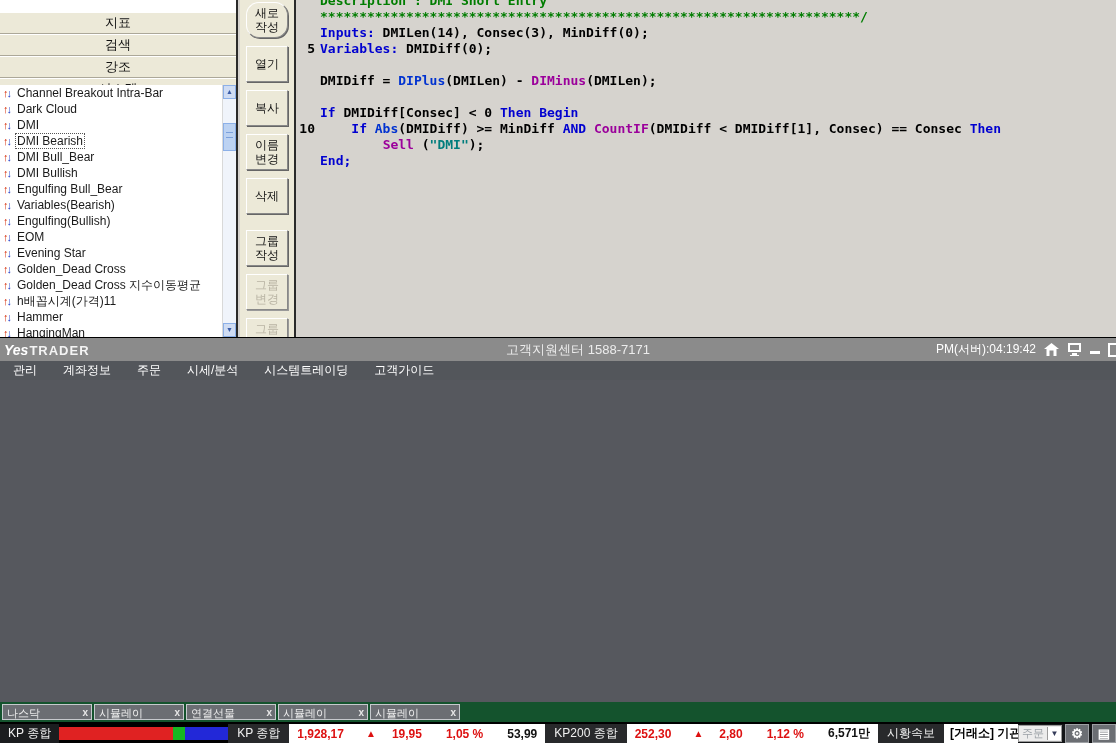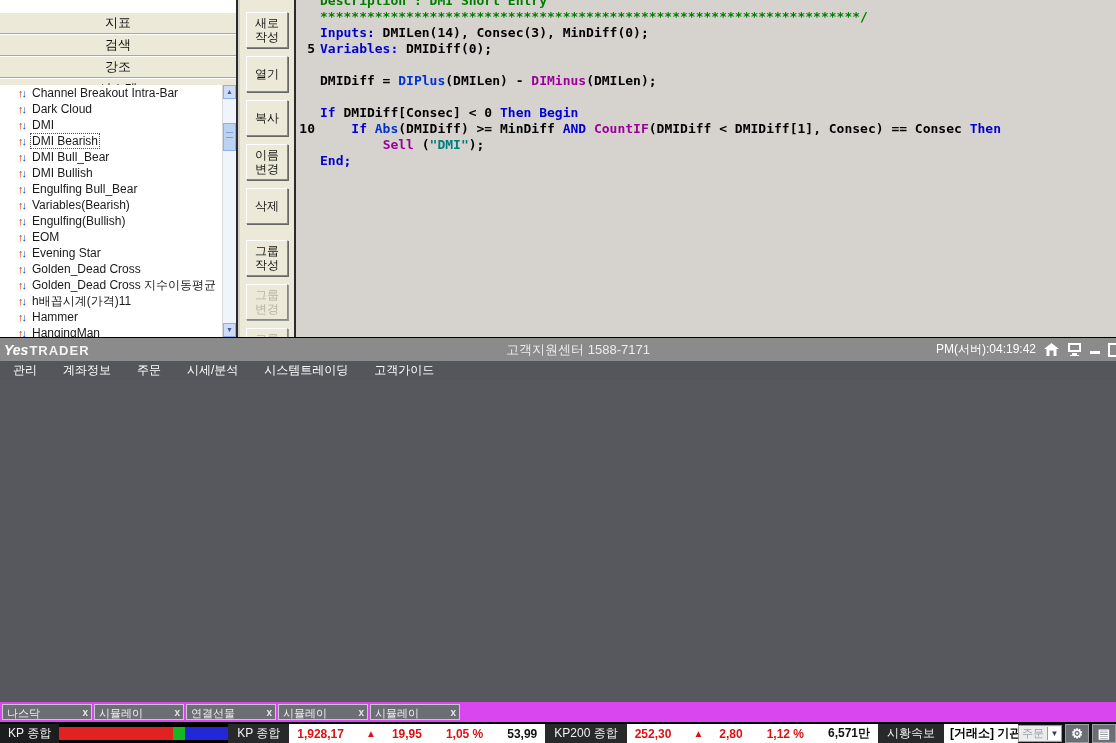--- a/index.html
+++ b/index.html
@@ -6,38 +6,38 @@
   .app{position:relative;width:1116px;height:743px;overflow:hidden;
        font-family:"Liberation Sans",sans-serif;background:#56585e;}
 
   
   .editor-window{position:absolute;left:0;top:0;width:1116px;height:337px;background:#d6d3ce;border-bottom:1px solid #000;}
   .left-panel{position:absolute;left:0;top:0;width:238px;height:337px;background:#fff;border-right:2px solid #2a2a2a;box-sizing:border-box;}
   .panel-headers{position:absolute;left:0;top:12px;width:100%;}
   .panel-header{height:20px;line-height:20px;text-align:center;background:#ece9d8;color:#111;
                 font-size:13px;border-top:1px solid #fff;border-bottom:1px solid #aca899;cursor:pointer;}
   .sys-list{position:absolute;left:0;top:85px;right:13px;bottom:0;overflow:hidden;background:#fff;}
-  .sys-item{height:16px;line-height:16px;font-size:12px;color:#1a1a1a;white-space:nowrap;padding-left:18px;cursor:pointer;}
+  .sys-item{height:16px;line-height:16px;font-size:12px;color:#1a1a1a;white-space:nowrap;padding-left:3px;cursor:pointer;}
   .sys-item .arr{font-weight:bold;font-size:11px;letter-spacing:-2px;margin-right:5px;}
   .arr .up{color:#d42600;} .arr .dn{color:#2a44cc;}
   .sys-item .lbl{padding:0 1px;border:1px dotted transparent;}
   .sys-item.selected .lbl{border:1px dotted #555;}
   .list-scrollbar{position:absolute;right:0;top:85px;width:13px;bottom:0;background:#f0f4fb;border-left:1px solid #d9d9d9;}
   .sb-btn{width:13px;height:14px;background:#cfdcf3;border:1px solid #8cb0e8;box-sizing:border-box;
           color:#3a5ca8;font-size:7px;line-height:12px;text-align:center;cursor:pointer;}
   .sb-btn.down{position:absolute;bottom:0;}
   .sb-thumb{position:absolute;top:38px;left:0;width:13px;height:28px;background:#bcd2f2;border:1px solid #8cb0e8;box-sizing:border-box;cursor:grab;}
   .sb-thumb:after{content:"";display:block;margin:8px 2px;border-top:1px solid #7ba0dc;border-bottom:1px solid #7ba0dc;height:4px;}
 
   .btn-col{position:absolute;left:240px;top:0;width:56px;height:337px;background:#ece9d8;border-right:2px solid #2a2a2a;box-sizing:border-box;overflow:hidden;}
   .act-btn{width:40px;margin:8px auto 0 auto;min-height:34px;background:#ece9d8;color:#111;
            border:1px solid #888;border-top-color:#fff;border-left-color:#fff;box-shadow:1px 1px 0 #666;
            font-size:12px;text-align:center;display:flex;align-items:center;justify-content:center;
            line-height:14px;white-space:pre-line;cursor:pointer;}
-  .act-btn.first{margin-top:12px;}
+  .act-btn.first{margin-top:2px;border-radius:13px;}
   .act-btn.gap{margin-top:16px;}
   .act-btn.disabled{color:#b9b4a4;box-shadow:1px 1px 0 #999;cursor:default;}
 
   .code-editor{position:absolute;left:298px;top:0;right:8px;height:337px;background:#d6d3ce;overflow:hidden;}
   .code-inner{margin-top:-7px;}
   .code-line{display:flex;height:16px;line-height:16px;font-family:"DejaVu Sans Mono",monospace;
              font-size:13px;font-weight:bold;white-space:pre;}
   .code-line .gut{width:17px;text-align:right;padding-right:3px;color:#000;flex:0 0 auto;}
   .code-line .code{padding-left:2px;}
   .c-com{color:#007d00;} .c-kw{color:#0000d0;} .c-fn{color:#0032d0;}
@@ -56,21 +56,21 @@
   .win-min{width:10px;height:3px;background:#fff;margin-bottom:-6px;cursor:pointer;}
   .win-max{width:12px;height:10px;border:2px solid #fff;margin-right:-8px;cursor:pointer;}
 
   .menubar{position:absolute;left:0;top:361px;width:1116px;height:19px;background:#53565b;
            display:flex;align-items:center;}
   .menu-item{color:#fff;font-size:12px;padding:8px 13px;line-height:19px;cursor:pointer;white-space:nowrap;}
 
   .workspace{position:absolute;left:0;top:380px;width:1116px;height:322px;background:#56585e;}
 
   
-  .tabbar{position:absolute;left:0;top:702px;width:1116px;height:22px;background:#d946ef;border-bottom:2px solid #000;box-sizing:border-box;}
+  .tabbar{position:absolute;left:0;top:702px;width:1116px;height:22px;background:#14532d;border-bottom:2px solid #000;box-sizing:border-box;}
   .tab{position:relative;display:inline-block;width:90px;height:16px;margin:2px 0 0 2px;background:#6b6e73;
        border:1px solid #c6c9cd;color:#ededed;font-size:11px;line-height:16px;padding-left:4px;box-sizing:border-box;cursor:pointer;vertical-align:top;}
   .tab .x{position:absolute;right:3px;top:0;font-size:10px;font-weight:bold;color:#e6e6e6;cursor:pointer;}
 
   
   .statusbar{position:absolute;left:0;top:724px;width:1116px;height:19px;background:#141618;
              display:flex;align-items:stretch;font-size:12px;font-weight:bold;overflow:hidden;}
   .sb-label{background:#1b1d1f;color:#f2f2f2;display:flex;align-items:center;padding:0 8px;white-space:nowrap;font-weight:normal;}
   .colorbar{width:169px;display:flex;align-items:center;background:#000;}
   .colorbar .seg{height:13px;}

